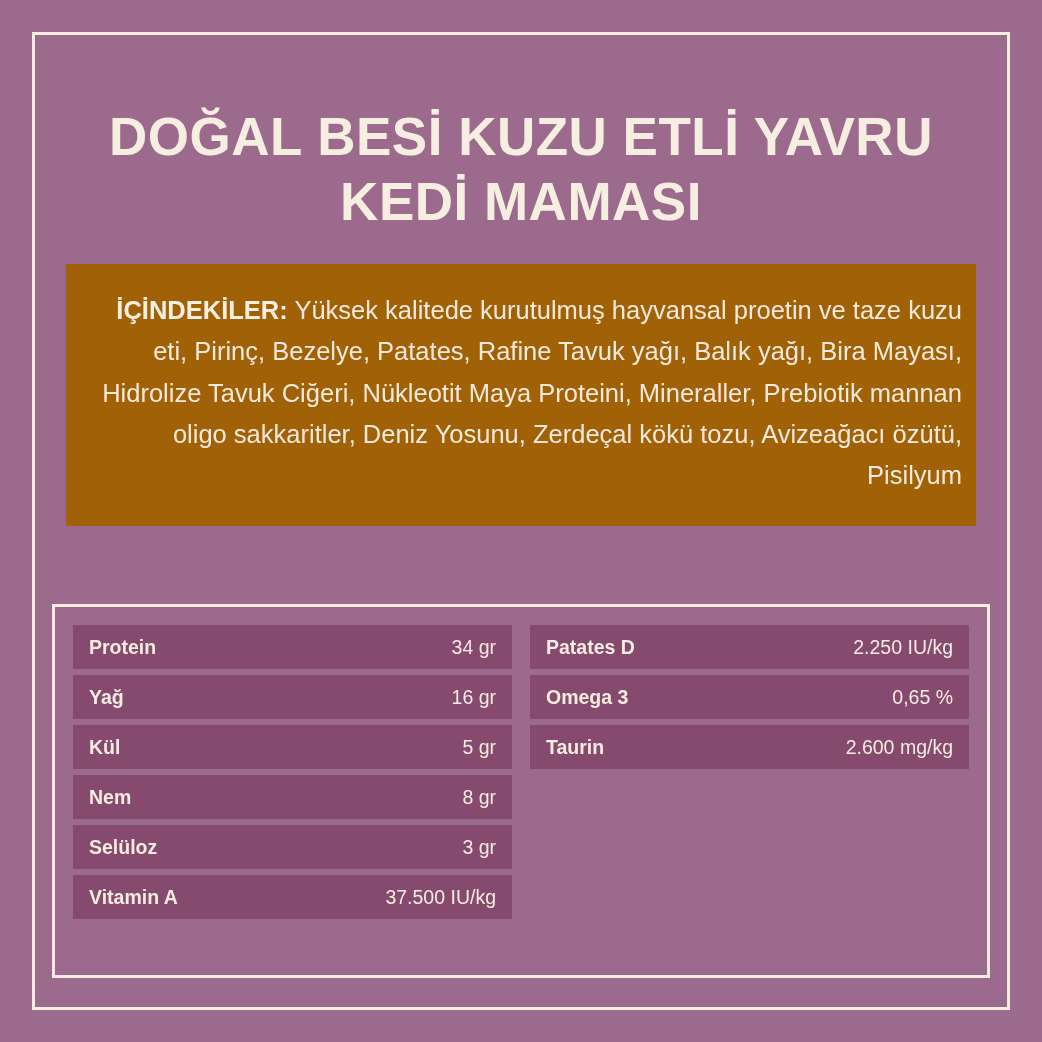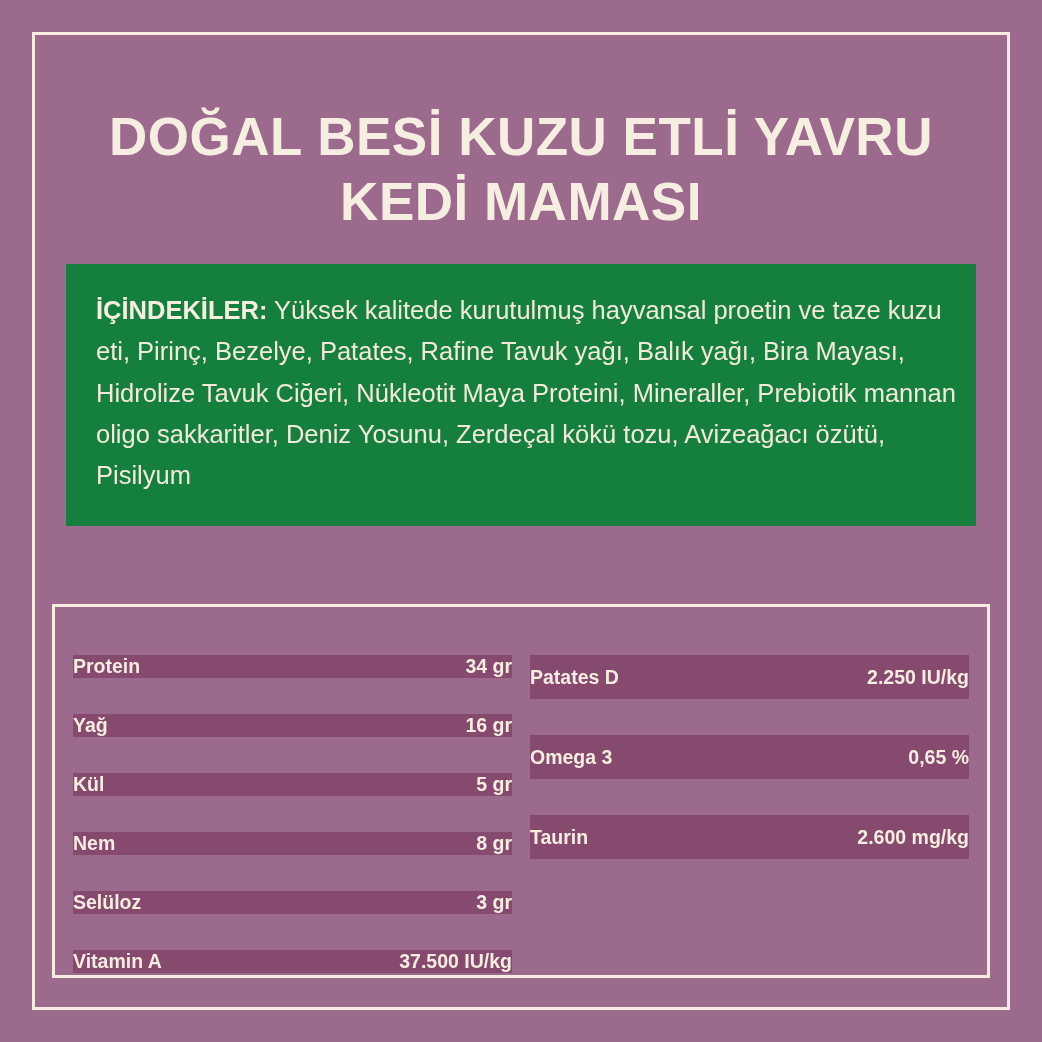--- a/index.html
+++ b/index.html
@@ -49,22 +49,23 @@
     line-height: 1.22;
     letter-spacing: 0.5px;
     text-transform: uppercase;
   }
   .ingredients-box {
     position: absolute;
     left: 66px;
     top: 264px;
     width: 910px;
     box-sizing: border-box;
-    background: #15803d;
+    background: #a16207;
     padding: 26px 14px 30px 30px;
+    text-align: right;
   }
   .ingredients-text {
     color: #f4e9dd;
     font-size: 25.5px;
     line-height: 1.62;
     font-weight: 400;
   }
   .ingredients-text .lbl {
     font-weight: bold;
     color: #f7eee2;
@@ -92,29 +93,28 @@
     display: flex;
     flex-direction: column;
     gap: 6px;
   }
   .row {
     height: 44px;
     background: #854a6d;
     display: flex;
     align-items: center;
     justify-content: space-between;
-    padding: 0 0;
+    padding: 0 16px;
     box-sizing: border-box;
     color: #f6ece0;
     font-size: 19.5px;
     font-weight: bold;
-    margin-top: 30px;
   }
   .row .val {
-    font-weight: bold;
+    font-weight: normal;
     white-space: nowrap;
   }
   .row.blank {
     background: transparent;
   }
 </style>
 </head>
 <body>
 
 <div class="page">

